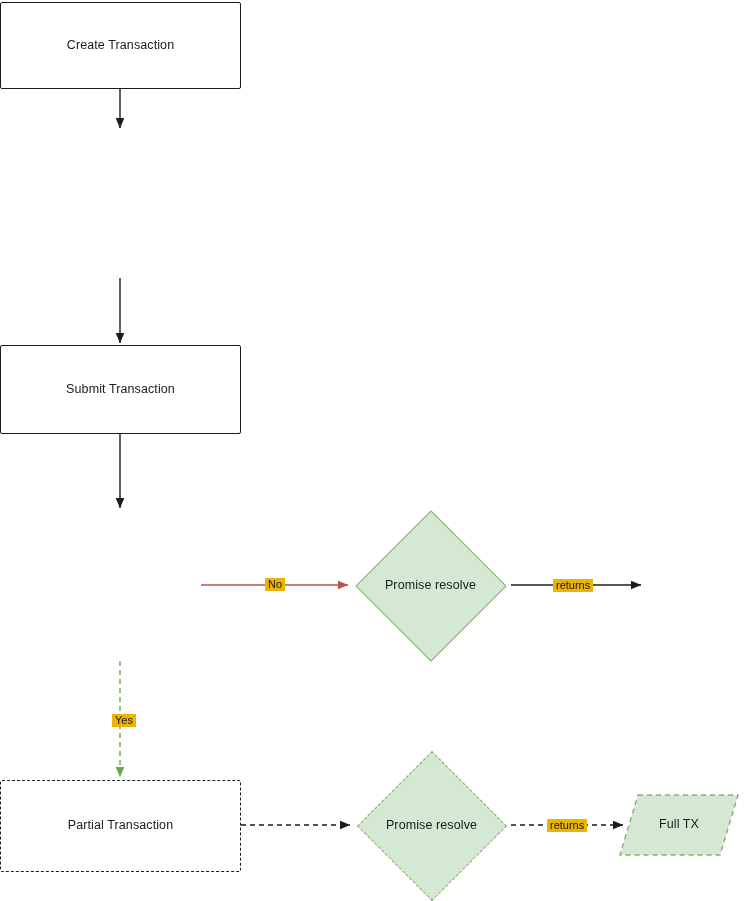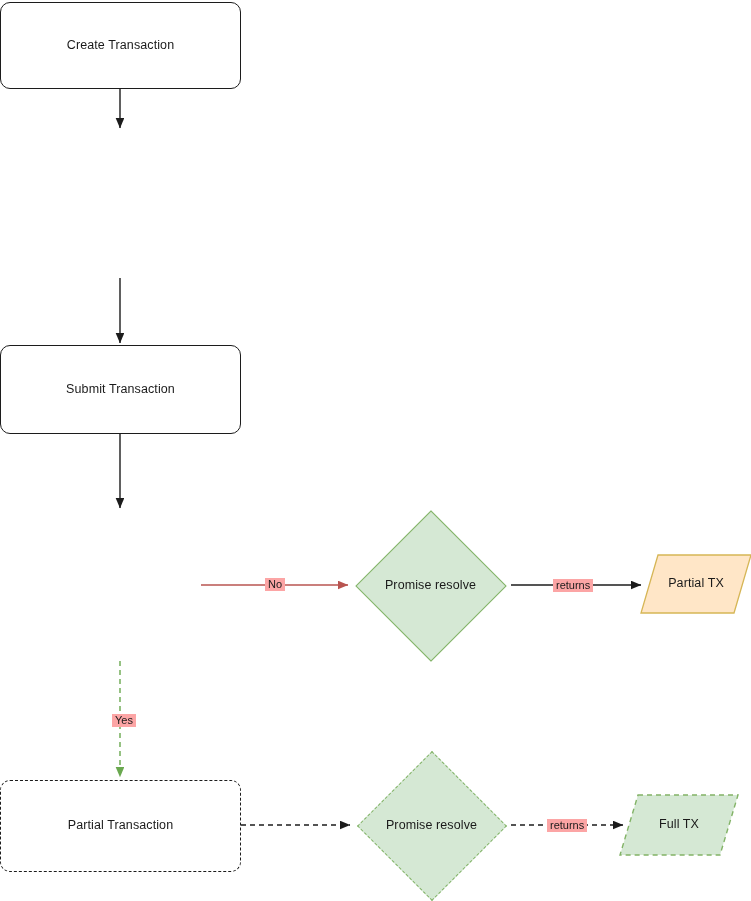--- a/index.html
+++ b/index.html
@@ -32,21 +32,21 @@
     align-items: center;
     justify-content: center;
     text-align: center;
     color: #1a1a1a;
     font-size: 12.5px;
     line-height: 1.25;
     letter-spacing: 0.1px;
   }
   
   .proc {
-    border-radius: 10px;
+    border-radius: 2px;
     background: #ffffff;
   }
   .proc.solid { border: 1.4px solid #1c1c1c; }
   .proc.dashed { border: 1.6px dashed #1c1c1c; }
 
   
   .diamond { background: transparent; }
   .diamond .dshape {
     position: absolute;
     left: 50%;
@@ -76,21 +76,21 @@
   
   .para { background: transparent; }
   .para .pshape {
     position: absolute;
     left: 0; top: 0; right: 0; bottom: 0;
   }
   .para .plabel { position: relative; z-index: 2; width: 100%; }
 
   .edge-label {
     position: absolute;
-    background: #fca5a5;
+    background: #eab308;
     color: #1a1a1a;
     font-size: 11px;
     padding: 0 3px;
     line-height: 13px;
     white-space: nowrap;
   }
 </style>
 </head>
 <body>
 
@@ -142,26 +142,20 @@
   <div class="node proc solid" style="left:0px; top:345px; width:241px; height:89px;">
     <span>Submit Transaction</span>
   </div>
 
 
   <div class="node diamond" style="left:350px; top:510px; width:161px; height:151px;">
     <div class="dshape green" style="width:107px; height:107px;"></div>
     <span class="dlabel">Promise resolve</span>
   </div>
 
-  <div class="node para" style="left:640px; top:554px; width:112px; height:60px;">
-    <svg class="pshape" viewBox="0 0 112 60" width="112" height="60" preserveAspectRatio="none">
-      <polygon points="18,1 111,1 94,59 1,59" fill="#FFE6C7" stroke="#D6B656" stroke-width="1.3"></polygon>
-    </svg>
-    <span class="plabel">Partial TX</span>
-  </div>
 
   <div class="node proc dashed" style="left:0px; top:780px; width:241px; height:92px;">
     <span>Partial Transaction</span>
   </div>
 
   <div class="node diamond" style="left:351px; top:751px; width:161px; height:150px;">
     <div class="dshape green-dashed" style="width:106px; height:106px;"></div>
     <span class="dlabel">Promise resolve</span>
   </div>
 

